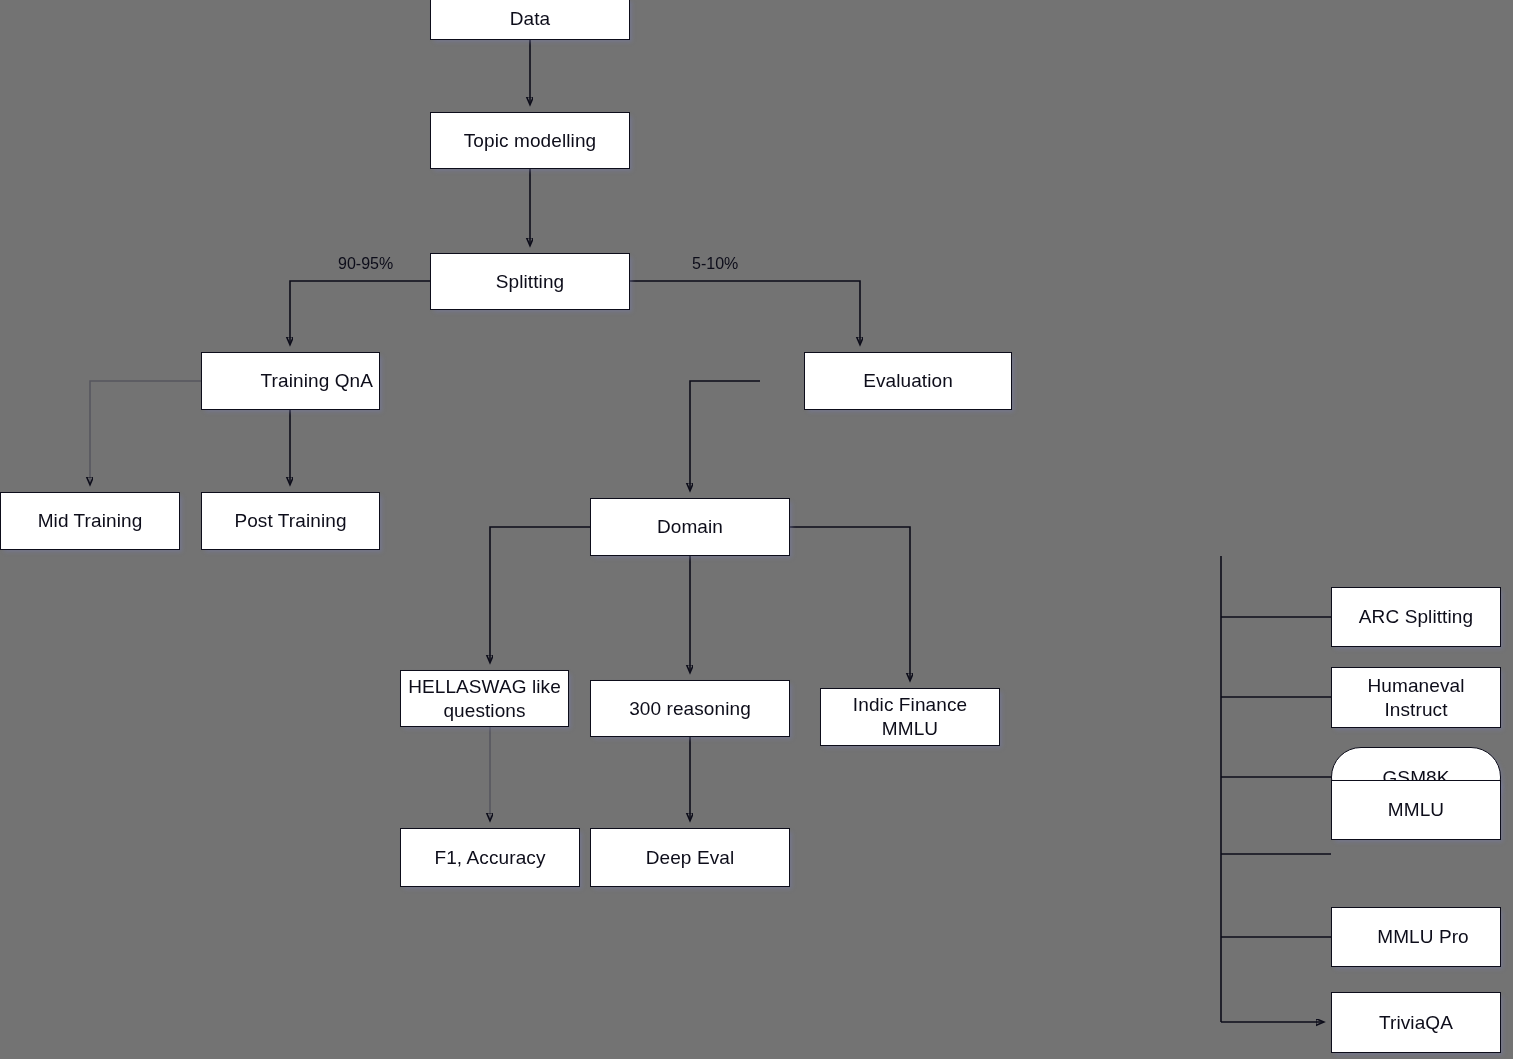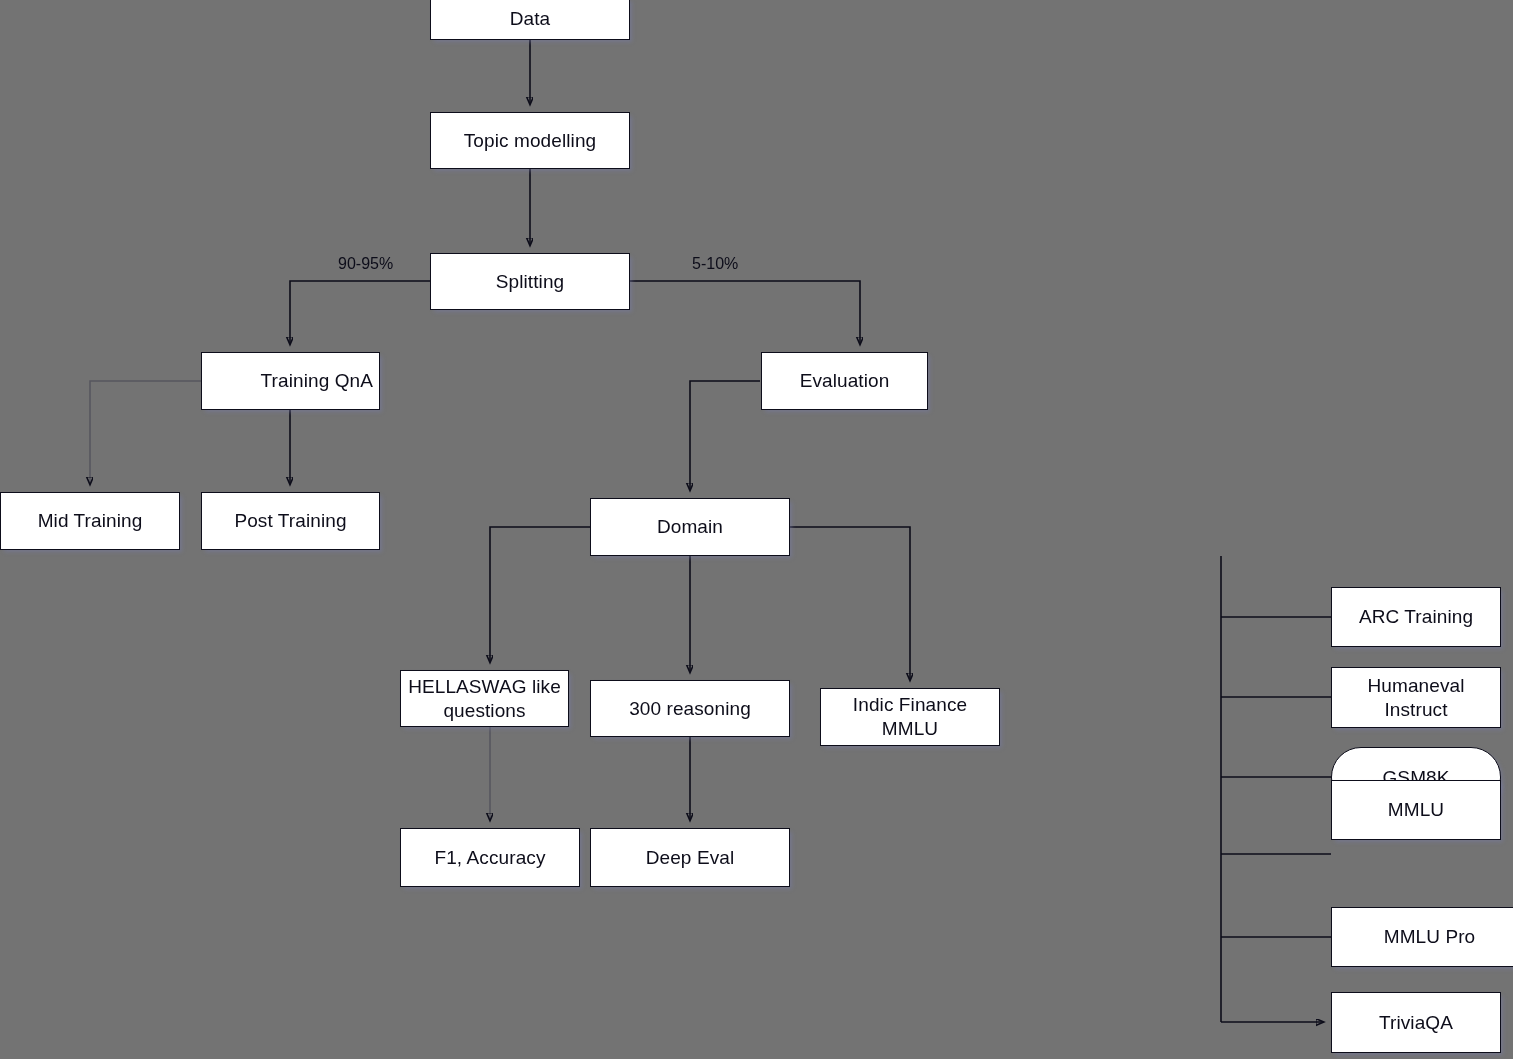--- a/index.html
+++ b/index.html
@@ -111,21 +111,21 @@
   </div>
 
   <div class="node" style="left:430px;top:253px;width:200px;height:57px;">
     <span class="node-label">Splitting</span>
   </div>
 
   <div class="node" style="left:201px;top:352px;width:179px;height:58px;justify-content:flex-end;">
     <span class="node-label">Training QnA</span>
   </div>
 
-  <div class="node" style="left:761px;top:352px;width:167px;height:58px;">
+  <div class="node" style="left:804px;top:352px;width:208px;height:58px;">
     <span class="node-label">Evaluation</span>
   </div>
 
   <div class="node" style="left:0px;top:492px;width:180px;height:58px;">
     <span class="node-label">Mid Training</span>
   </div>
 
   <div class="node" style="left:201px;top:492px;width:179px;height:58px;">
     <span class="node-label">Post Training</span>
   </div>
@@ -149,36 +149,36 @@
   <div class="node" style="left:400px;top:828px;width:180px;height:59px;">
     <span class="node-label">F1, Accuracy</span>
   </div>
 
   <div class="node" style="left:590px;top:828px;width:200px;height:59px;">
     <span class="node-label">Deep Eval</span>
   </div>
 
 
   <div class="node" style="left:1331px;top:587px;width:170px;height:60px;">
-    <span class="node-label">ARC Training</span>
+    <span class="node-label">ARC Splitting</span>
   </div>
 
   <div class="node" style="left:1331px;top:667px;width:170px;height:61px;">
     <span class="node-label">Humaneval Instruct</span>
   </div>
 
   <div class="node" style="left:1331px;top:747px;width:170px;height:61px;border-radius:30px;">
     <span class="node-label">GSM8K</span>
   </div>
 
   <div class="node" style="left:1331px;top:780px;width:170px;height:60px;">
     <span class="node-label">MMLU</span>
   </div>
 
-  <div class="node" style="left:1331px;top:907px;width:183px;height:60px;padding-left:20px;">
+  <div class="node" style="left:1331px;top:907px;width:170px;height:60px;padding-left:20px;">
     <span class="node-label">MMLU Pro</span>
   </div>
 
   <div class="node" style="left:1331px;top:992px;width:170px;height:61px;">
     <span class="node-label">TriviaQA</span>
   </div>
 
   <div class="edge-label" style="left:338px;top:255px;">90-95%</div>
 
   <div class="edge-label" style="left:692px;top:255px;">5-10%</div>

